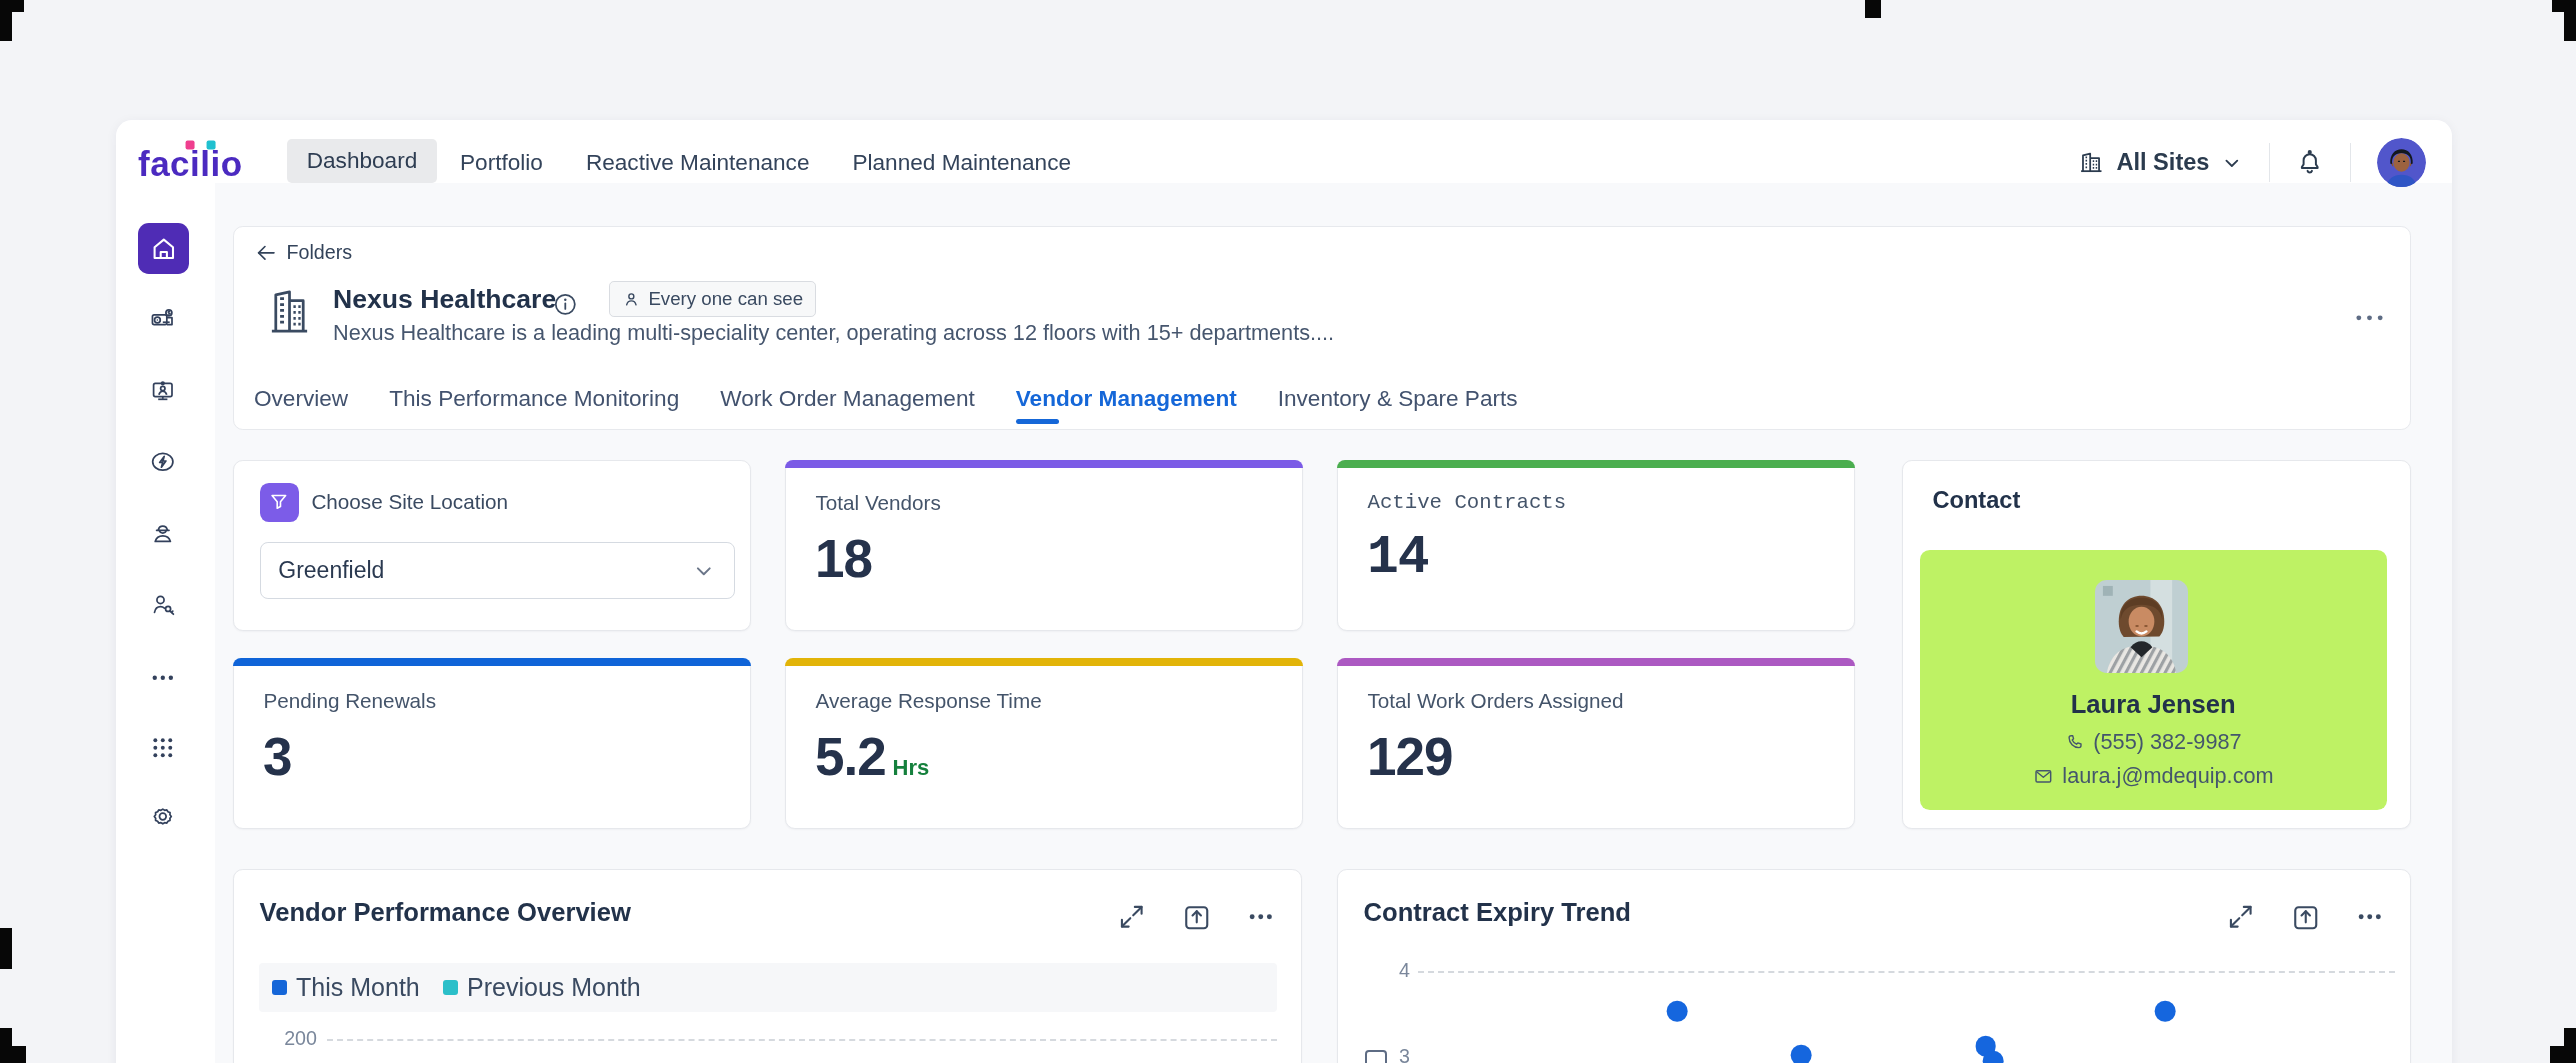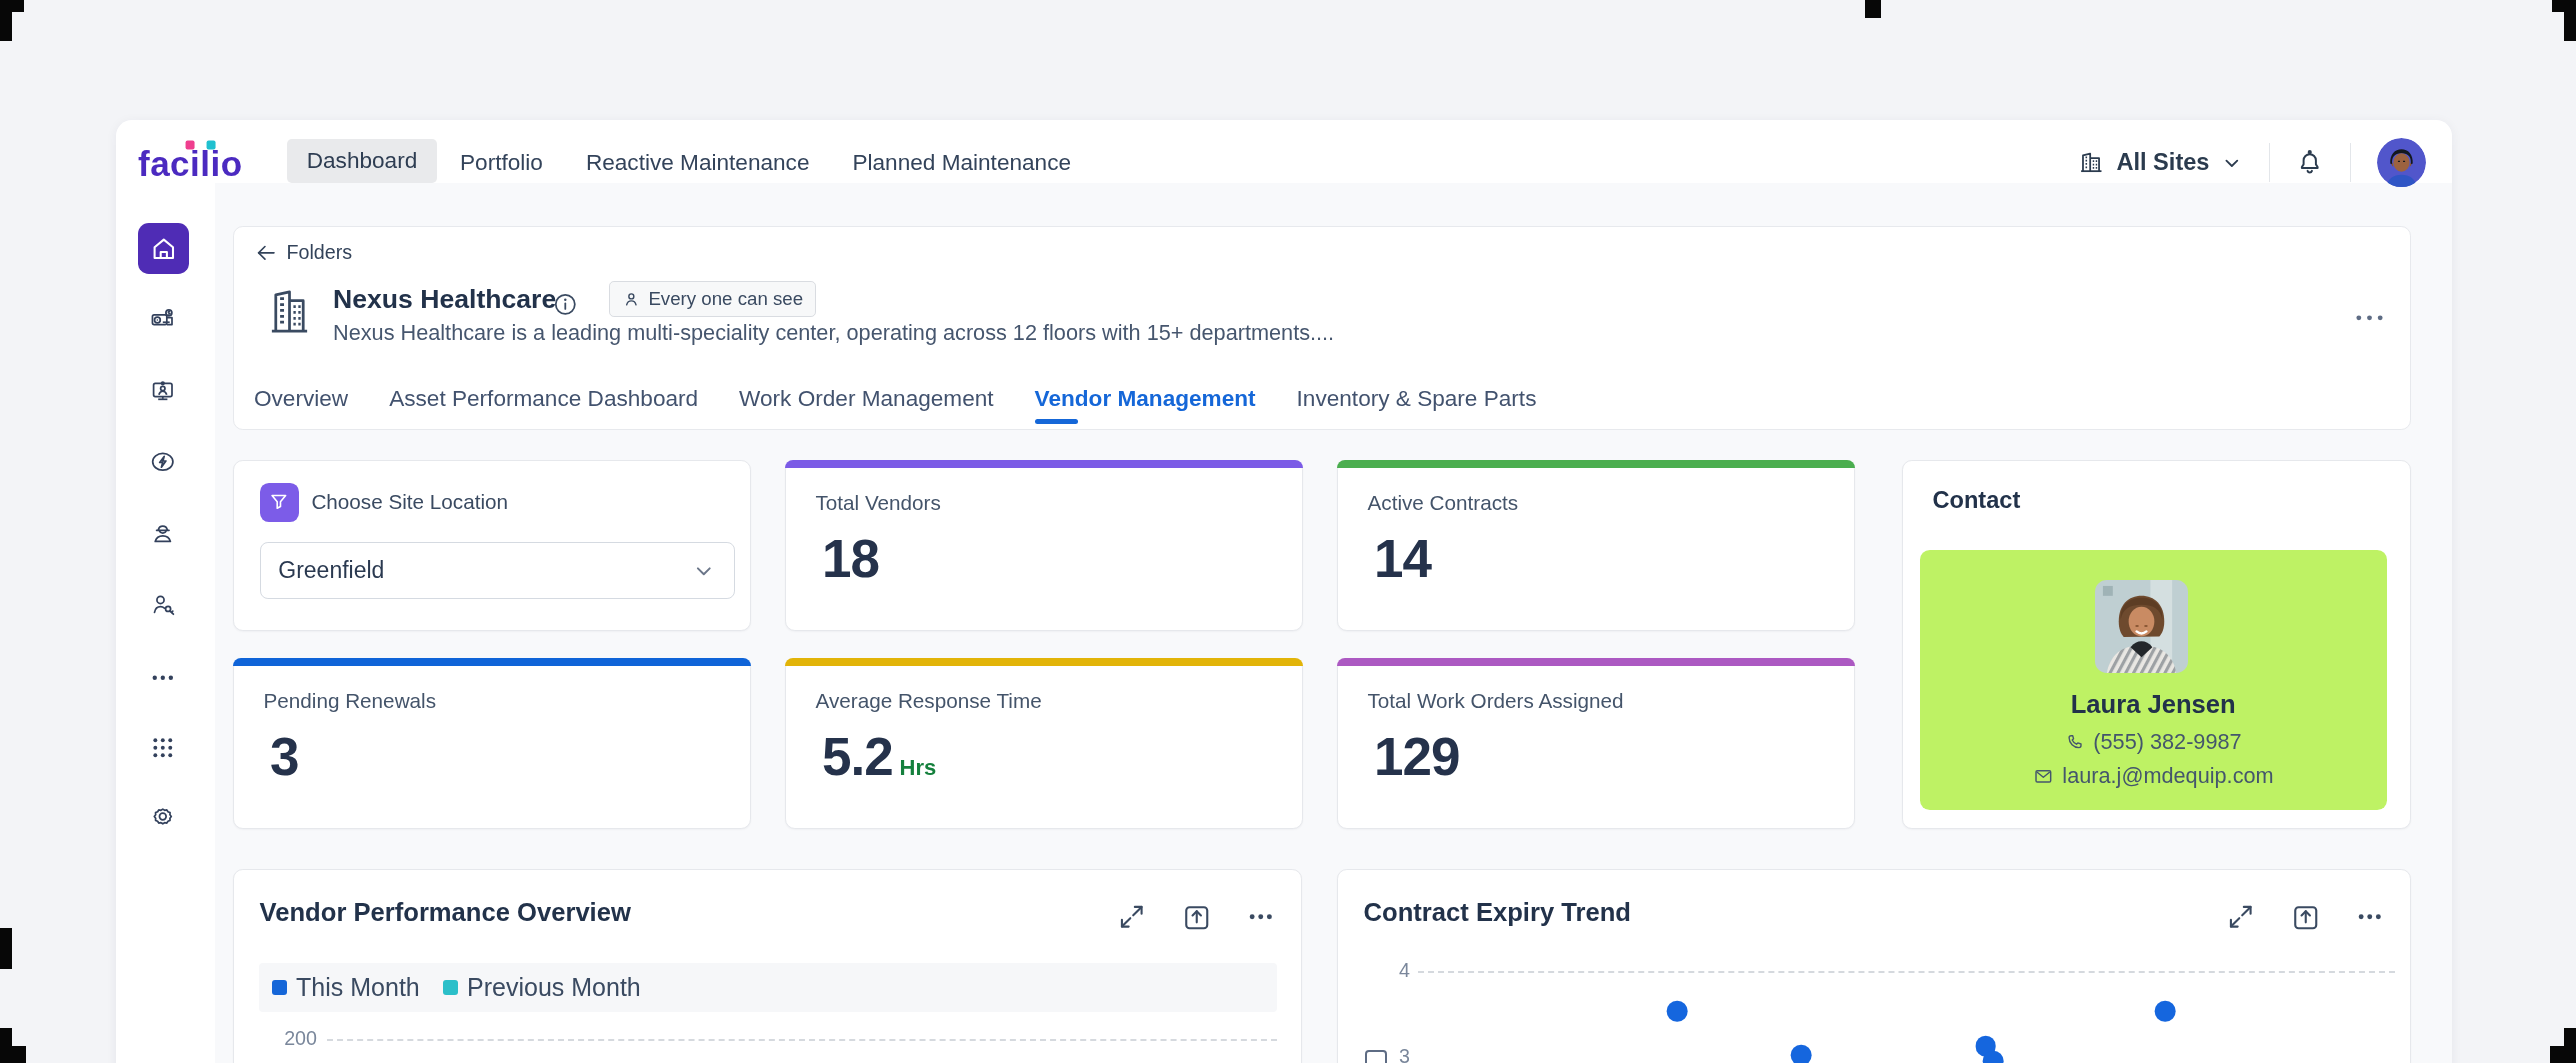--- a/index.html
+++ b/index.html
@@ -35,21 +35,21 @@
   .f-desc{position:absolute;left:333px;top:320px;font-size:21.7px;color:#46566E;}
   .ptabs{position:absolute;left:254px;top:386px;display:flex;gap:41px;}
   .ptab{position:relative;font-size:22.6px;color:#42526E;padding-bottom:23.6px;cursor:pointer;white-space:nowrap;}
   .ptab.active{color:#1567D8;font-weight:600;}
   .tab-underline{position:absolute;left:0;bottom:11.8px;width:43px;height:4.9px;border-radius:3px;background:#1567D8;}
   
   .card{position:absolute;background:#fff;border:1px solid #E6E8EC;border-radius:9.8px;box-sizing:border-box;
     box-shadow:0 1px 2px rgba(16,24,40,.04);}
   .accent{position:absolute;left:-1px;top:-1px;right:-1px;height:7.9px;border-radius:9.8px 9.8px 0 0;}
   .stat-label{position:absolute;left:29.5px;top:29.5px;font-size:20.7px;color:#44546A;}
-  .stat-row{position:absolute;left:36px;top:67px;display:flex;align-items:baseline;}
+  .stat-row{position:absolute;left:29px;top:67px;display:flex;align-items:baseline;}
   .stat-value{font-size:53px;font-weight:700;color:#25324B;letter-spacing:-1px;}
   .stat-unit{font-size:22px;font-weight:600;color:#15803d;margin-left:6.9px;}
   .filt-head{position:absolute;left:25.6px;top:21.7px;display:flex;align-items:center;gap:12.8px;}
   .filt-ic{width:39px;height:39px;border-radius:8.9px;display:flex;align-items:center;justify-content:center;}
   .filt-label{font-size:20.7px;color:#3A4A61;}
   .select{position:absolute;left:25.6px;top:81px;width:475px;height:57px;border:1px solid #D5DAE1;border-radius:7.9px;
     box-sizing:border-box;display:flex;align-items:center;justify-content:space-between;padding:0 17.7px;cursor:pointer;background:#fff;}
   .select-val{font-size:23px;color:#2A3950;}
   
   .c-title{position:absolute;left:29.5px;top:25.6px;font-size:23.6px;font-weight:600;color:#22324A;}
@@ -271,21 +271,21 @@
 <span class="abs" style="left:2353px;top:307px;">
   <svg width="33" height="21.7" viewBox="0 0 34 22" fill="#5E6C84">
       <circle cx="6" cy="11" r="2.5"></circle>
       <circle cx="17" cy="11" r="2.5"></circle>
       <circle cx="28" cy="11" r="2.5"></circle>
     </svg>
 </span>
 
 <div class="ptabs">
   <span class="ptab"><span>Overview</span></span>
-  <span class="ptab"><span>Asset Performance Dashboard</span></span>
+  <span class="ptab"><span>This Performance Monitoring</span></span>
   <span class="ptab"><span>Work Order Management</span></span>
   <span class="ptab active"><span>Vendor Management</span><span class="tab-underline"></span></span>
   <span class="ptab"><span>Inventory &amp; Spare Parts</span></span>
 </div>
 
 <div class="card" style="left:233px;top:460px;width:518px;height:171px;">
   <div class="filt-head">
     <span class="filt-ic" style="background: rgb(124, 92, 232);">
       <svg width="21.7" height="21.7" viewBox="0 0 24 24" fill="none" stroke="#fff" stroke-width="1.8" stroke-linejoin="round">
           <path d="M4.5 5h15l-5.7 6.8v5.4l-3.6 1.9v-7.3z"></path>
@@ -304,21 +304,21 @@
 </div>
 
 <div class="card" style="left:785px;top:460px;width:518px;height:171px;">
   <div class="accent" style="background: rgb(123, 91, 230);"></div>
   <div class="stat-label">Total Vendors</div>
   <div class="stat-row">
       <span class="stat-value">18</span>
     </div>
 </div>
 
-<div class="card" style="left:1337px;top:460px;width:518px;height:171px;">
+<div class="card" style="left:1337px;top:460px;width:518px;height:171px;font-family:Liberation Mono, monospace;">
   <div class="accent" style="background: rgb(75, 174, 79);"></div>
   <div class="stat-label">Active Contracts</div>
   <div class="stat-row">
       <span class="stat-value">14</span>
     </div>
 </div>
 
 <div class="card" style="left:1902px;top:460px;width:509px;height:369px;">
   <div class="c-title">Contact</div>
   <div class="c-panel">

